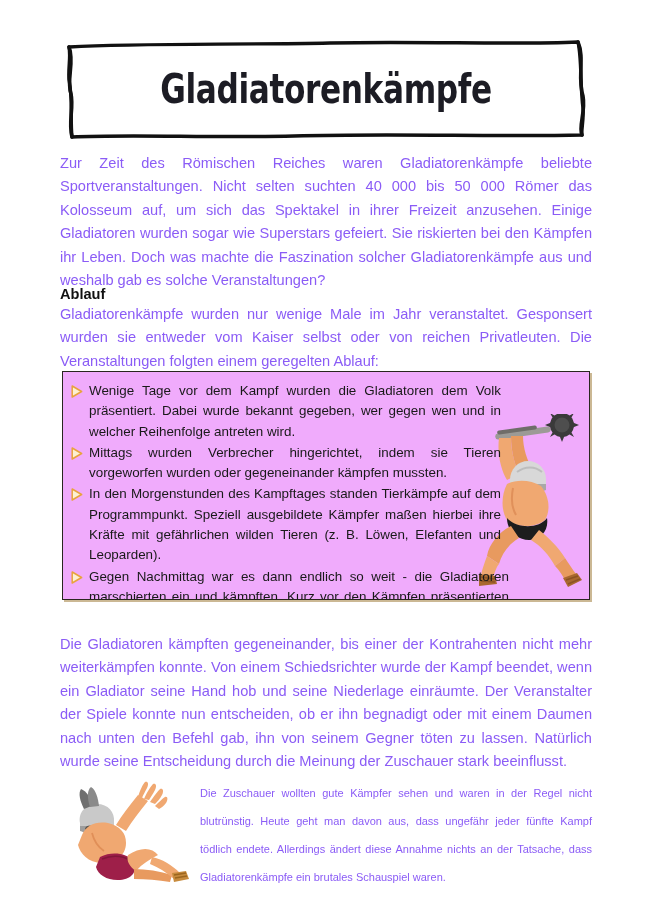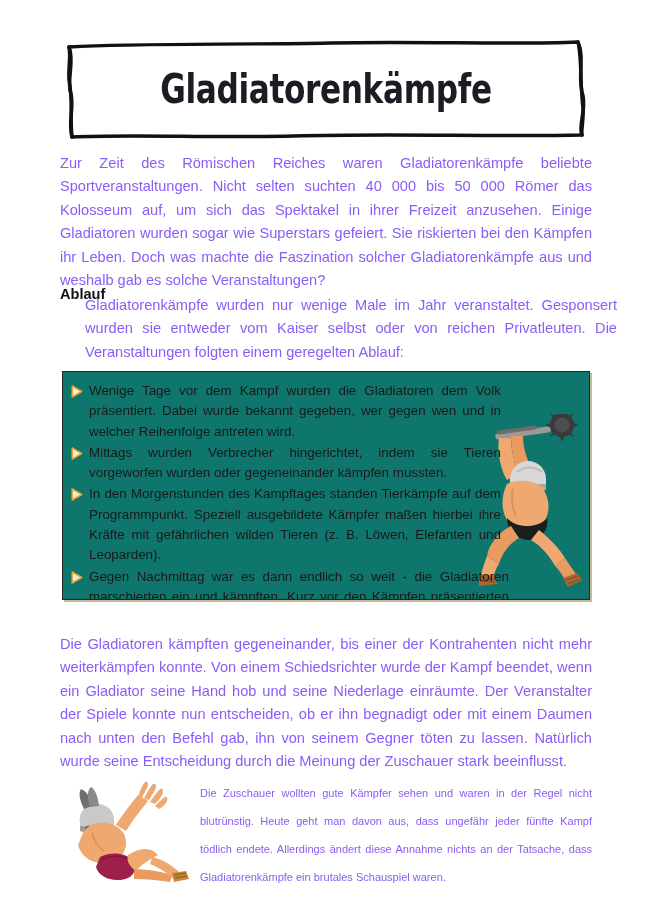--- a/index.html
+++ b/index.html
@@ -74,31 +74,31 @@
   h2.section {
     margin: 0 0 0 0;
     font-size: 14.6px;
     line-height: 22px;
     font-weight: 700;
     color: #111111;
   }
 
   #intro-paragraph { top: 152px; }
   #ablauf-heading  { top: 283px; }
-  #ablauf-paragraph{ top: 294px; margin-left: 25px; }
+  #ablauf-paragraph{ top: 303px; }
 
   
   .bullet-box {
     position: absolute;
     left: 62px;
     top: 371px;
     width: 528px;
     height: 229px;
     box-sizing: border-box;
-    background: #0f766e;
+    background: #f0abfc;
     border: 1.5px solid #2a2620;
     box-shadow: 2px 2px 0 0 #cbb894;
     overflow: hidden;
   }
   .bullet-list {
     position: relative;
     margin: 0;
     padding: 9px 0 0 0;
     list-style: none;
     z-index: 2;

